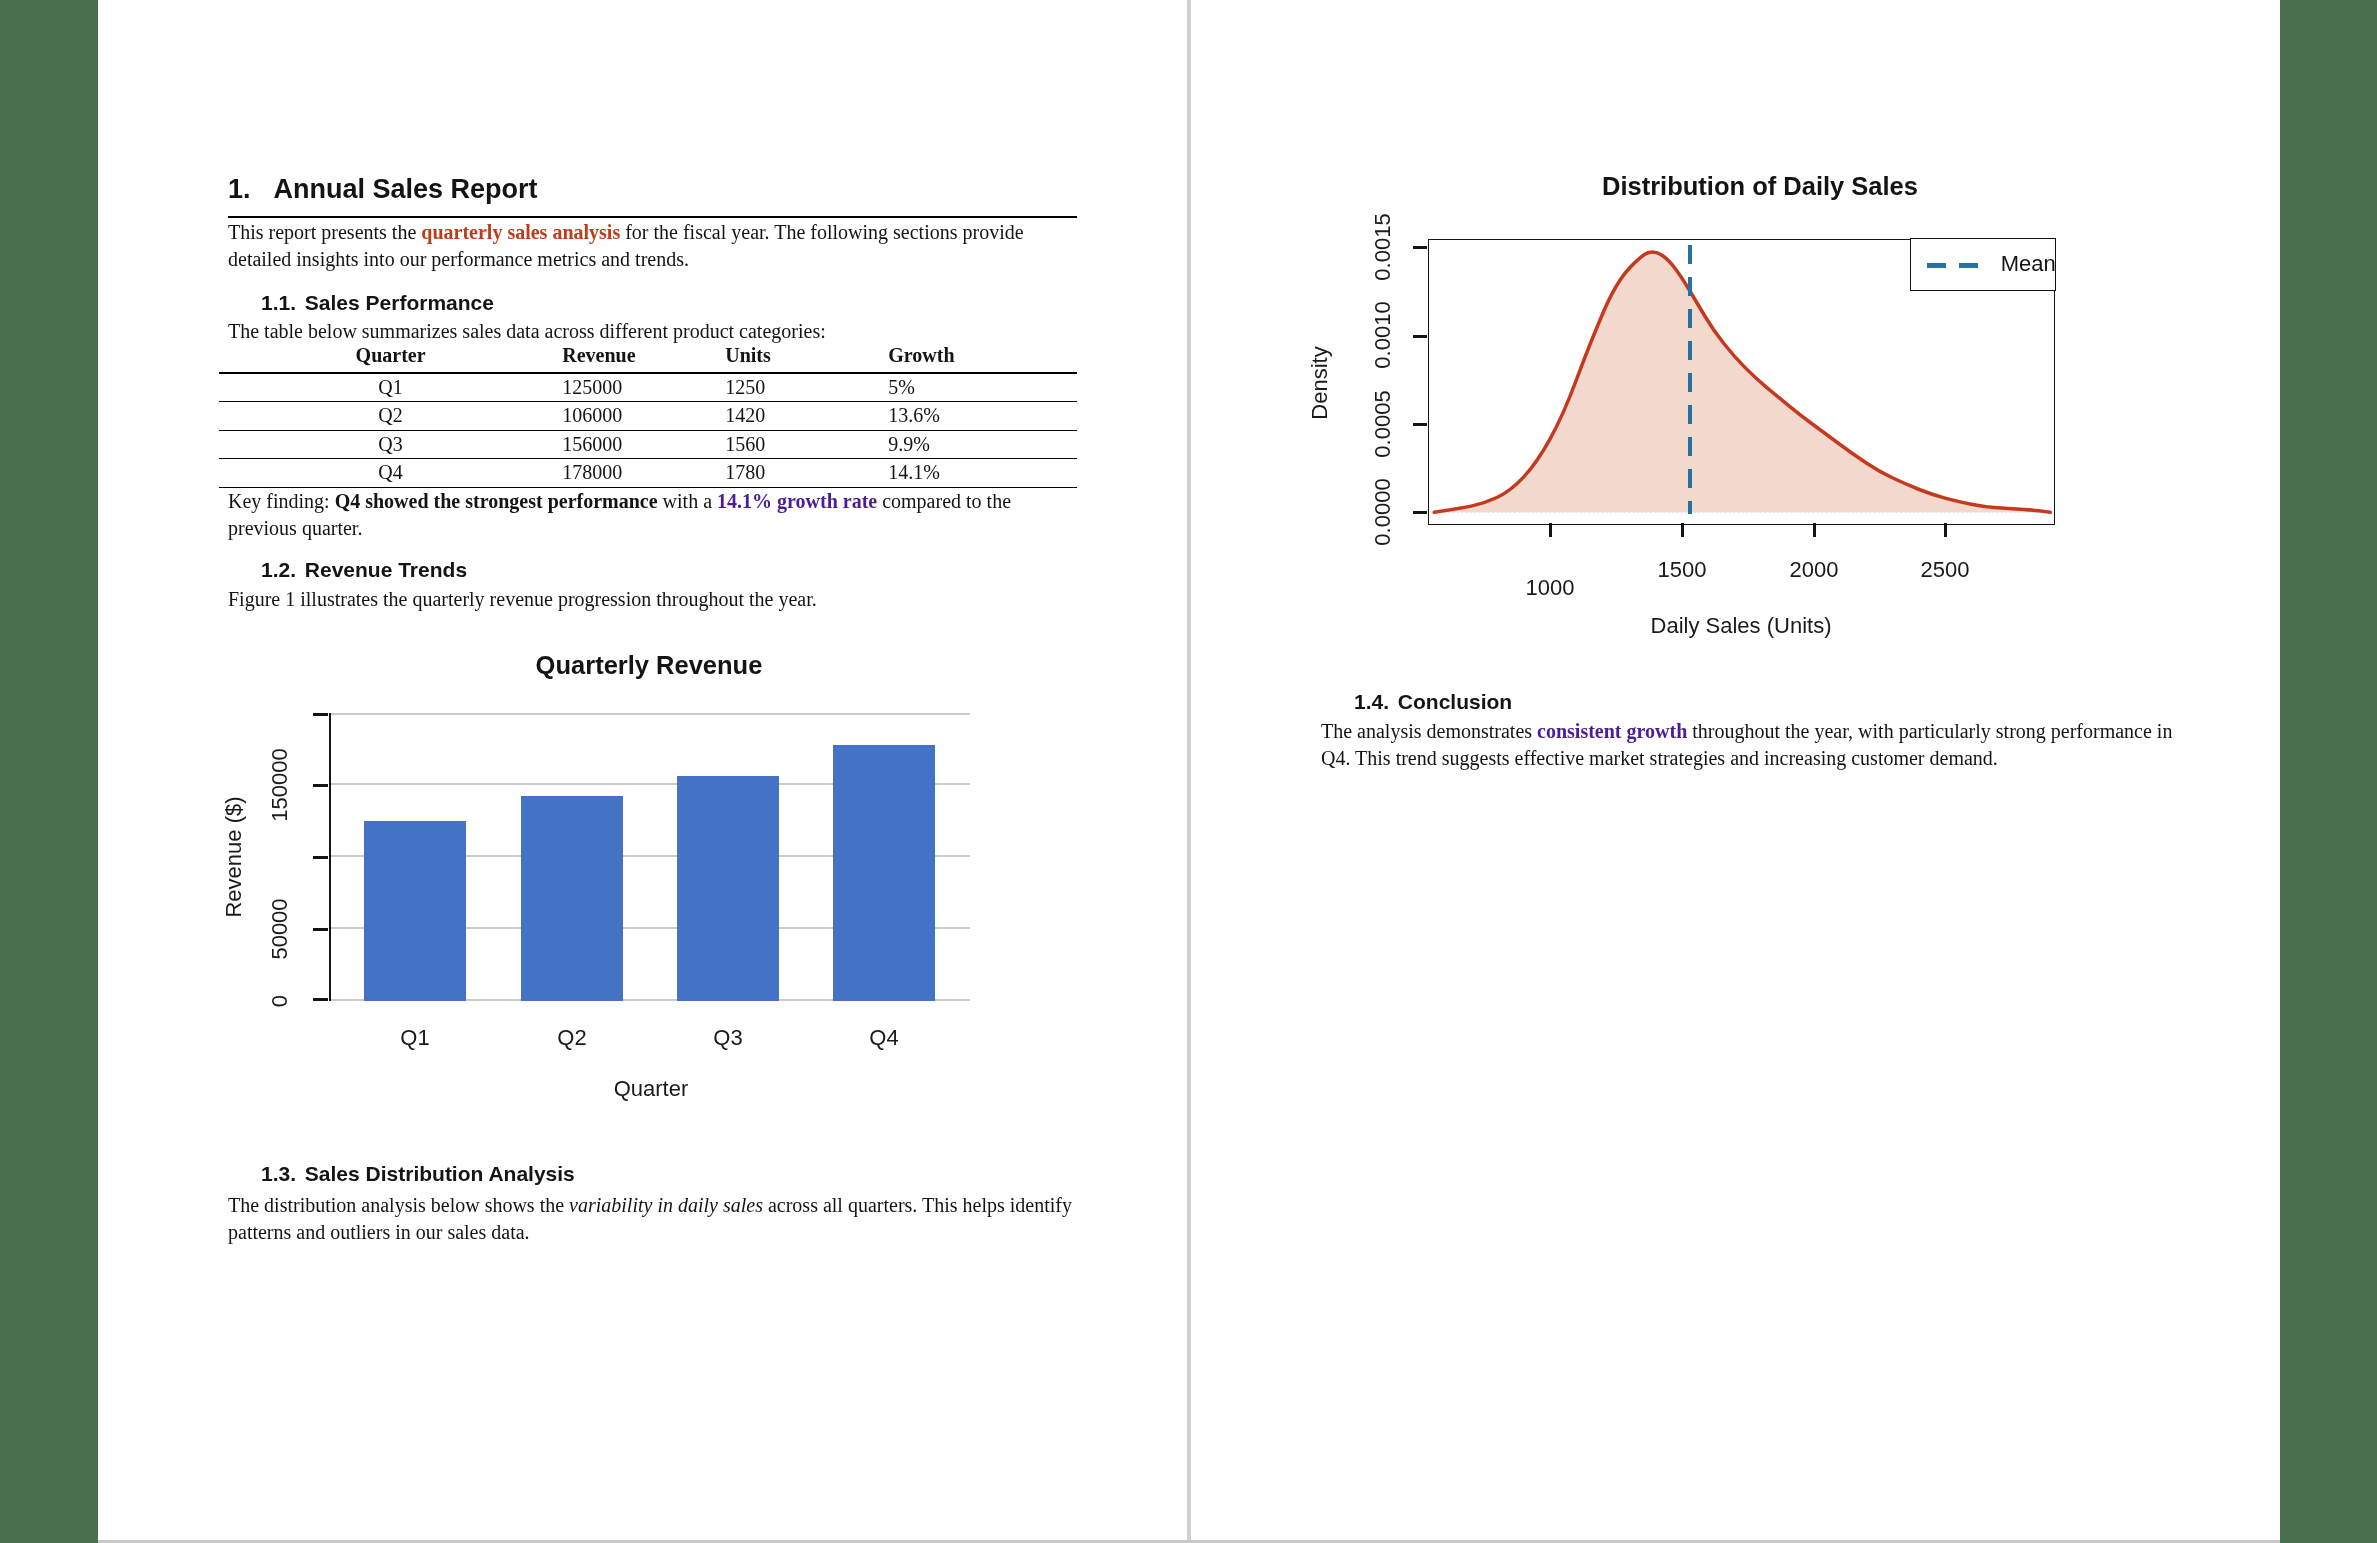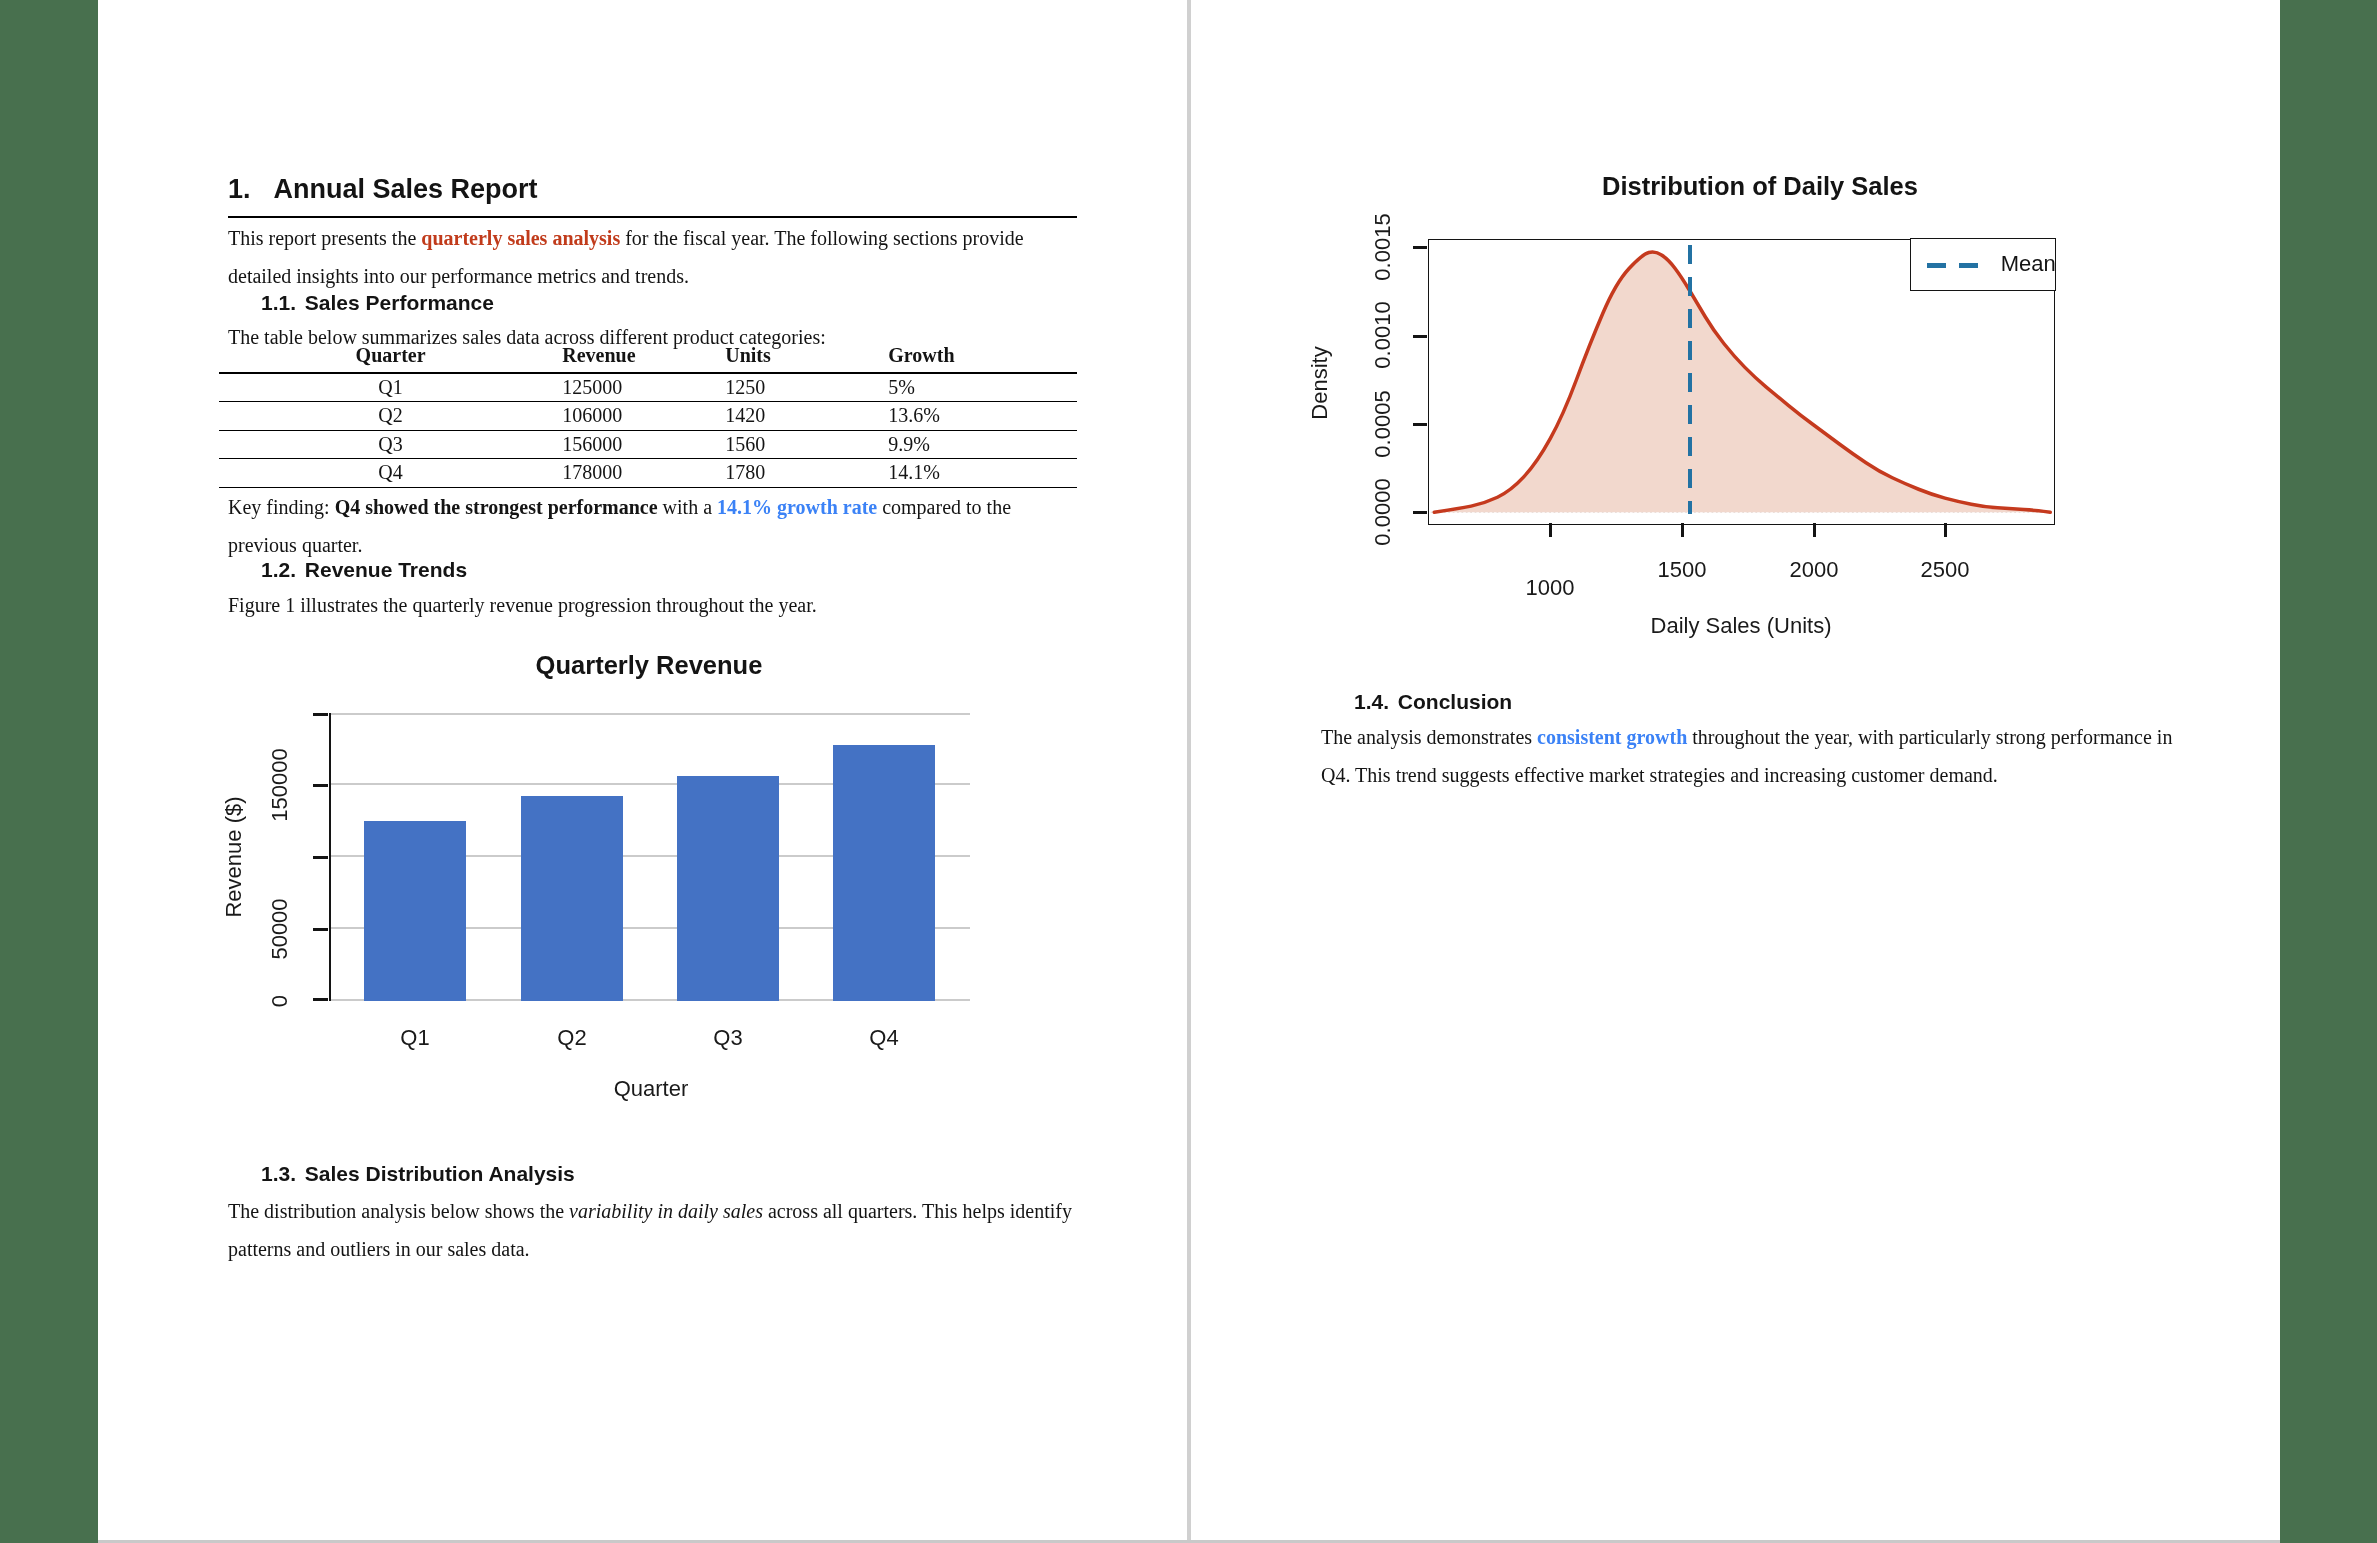--- a/index.html
+++ b/index.html
@@ -10,25 +10,25 @@
   #page-left{left:98px}
   #page-right{left:1191px}
   #page-gap{position:absolute;left:1187px;top:0;width:4.4px;height:1540px;background:#D0D0D0}
   #bottom-strip{position:absolute;left:98px;top:1540px;width:2182px;height:3.5px;background:#C9C9C9}
 
   
   .doc-title{position:absolute;left:130px;top:174px;width:849px;font-family:"Liberation Sans",sans-serif;font-weight:bold;font-size:27px;border-bottom:2.6px solid #000;padding-bottom:10.5px;white-space:nowrap}
   .doc-title .num{margin-right:23px}
   .h2{position:absolute;font-family:Liberation Sans, sans-serif;font-weight:bold;font-size:21px;white-space:nowrap}
   .h2 .num{margin-right:8.8px}
-  .body-text{position:absolute;font-size:20px;line-height:38px}
+  .body-text{position:absolute;font-size:20px;line-height:27px}
   .seg-bold{font-weight:bold}
   .seg-italic{font-style:italic}
   .seg-red-bold{font-weight:bold;color:#C13B1B}
-  .seg-blue-bold{font-weight:bold;color:#3b82f6}
+  .seg-blue-bold{font-weight:bold;color:#4c1d95}
 
   
   #sales-table{position:absolute;left:121px;top:342px;width:858px;border-collapse:collapse;font-size:20px}
   #sales-table th{font-weight:bold;border-bottom:2.6px solid #000;padding:1.8px 0 5.3px}
   #sales-table td{border-bottom:1.8px solid #000;padding:1.8px 0 2.6px}
   #sales-table .al-c{text-align:center}
   #sales-table .al-r{text-align:left}
   #sales-table .p30{padding-right:26px}
   #sales-table .p25{padding-right:22px}
 

